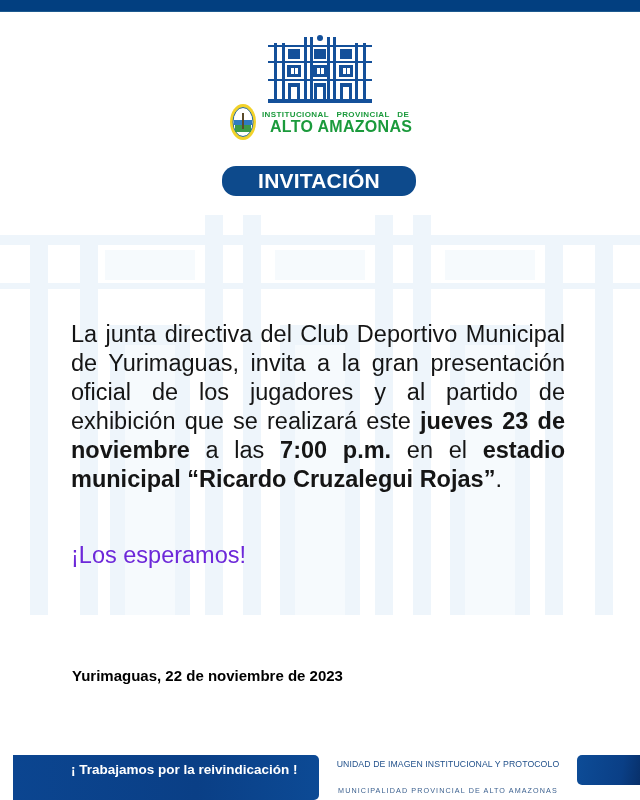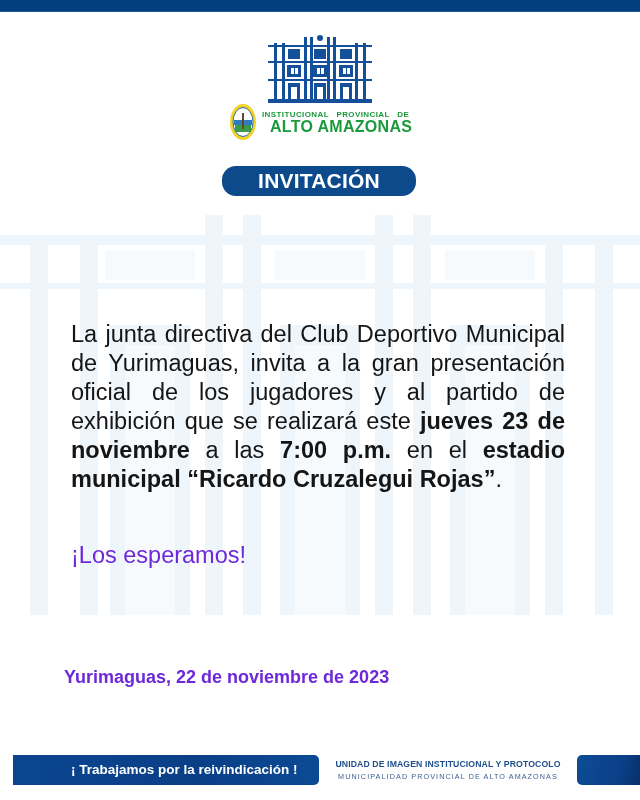--- a/index.html
+++ b/index.html
@@ -14,26 +14,26 @@
   .logo-seal { position: absolute; left: 229px; top: 103px; width: 28px; height: 38px; }
   .logo-line1 { position: absolute; left: 262px; top: 110px; font-size: 8px; font-weight: bold; color: #1b9a3c; letter-spacing: 0.4px; white-space: nowrap; word-spacing: 5px; }
   .logo-line2 { position: absolute; left: 270px; top: 118px; font-size: 16px; font-weight: bold; color: #1b9a3c; letter-spacing: 0.3px; white-space: nowrap; }
 
   .title-badge { position: absolute; left: 222px; top: 166px; width: 194px; height: 30px; background: #0d4a8c; border-radius: 14px; color: #ffffff; font-size: 21px; font-weight: bold; text-align: center; line-height: 30px; letter-spacing: 0.2px; }
 
   .body-text { position: absolute; left: 71px; top: 320px; width: 494px; font-size: 23.5px; line-height: 29px; color: #151515; text-align: justify; }
   .body-text b { font-weight: bold; }
   .closing { position: absolute; left: 71px; top: 542px; font-size: 23.5px; color: #6d28d9; }
 
-  .date-line { position: absolute; left: 64px; top: 667px; font-size: 18px; font-weight: bold; color: #6d28d9; }
+  .date-line { position: absolute; left: 72px; top: 667px; font-size: 15px; font-weight: bold; color: #000000; }
 
-  .footer-banner { position: absolute; left: 13px; top: 755px; width: 306px; height: 30px; background: linear-gradient(90deg, #0b4590 0%, #0a3f86 60%, #0c4a95 100%); border-radius: 0 5px 5px 0; color: #ffffff; font-size: 13.5px; font-weight: bold; line-height: 30px; padding-left: 58px; white-space: nowrap; }
+  .footer-banner { position: absolute; left: 13px; top: 755px; width: 306px; height: 45px; background: linear-gradient(90deg, #0b4590 0%, #0a3f86 60%, #0c4a95 100%); border-radius: 0 5px 5px 0; color: #ffffff; font-size: 13.5px; font-weight: bold; line-height: 30px; padding-left: 58px; white-space: nowrap; }
   .footer-unit { position: absolute; left: 330px; top: 759px; width: 236px; text-align: center; }
-  .footer-unit-title { font-size: 8.7px; font-weight: bold; color: #1f4f8a; white-space: nowrap; letter-spacing: 0.1px; }
-  .footer-unit-sub { font-size: 7.2px; color: #3a5f8e; white-space: nowrap; letter-spacing: 1.1px; margin-top: 3px; }
+  .footer-unit-title { font-size: 8.7px; font-weight: normal; color: #1f4f8a; white-space: nowrap; letter-spacing: 0.1px; }
+  .footer-unit-sub { font-size: 7.2px; color: #3a5f8e; white-space: nowrap; letter-spacing: 1.1px; margin-top: 17px; }
   .footer-block { position: absolute; left: 577px; top: 755px; width: 63px; height: 30px; background: linear-gradient(100deg, #0d4c97 0%, #0a3f86 70%, #08306a 100%); border-radius: 5px 0 0 5px; }
 </style>
 </head>
 <body>
 
 <div class="top-bar"></div>
 
 <svg class="watermark" viewBox="0 0 640 420" xmlns="http://www.w3.org/2000/svg">
   <g fill="#eef5fb">
     <rect x="0" y="40" width="640" height="10"></rect>

